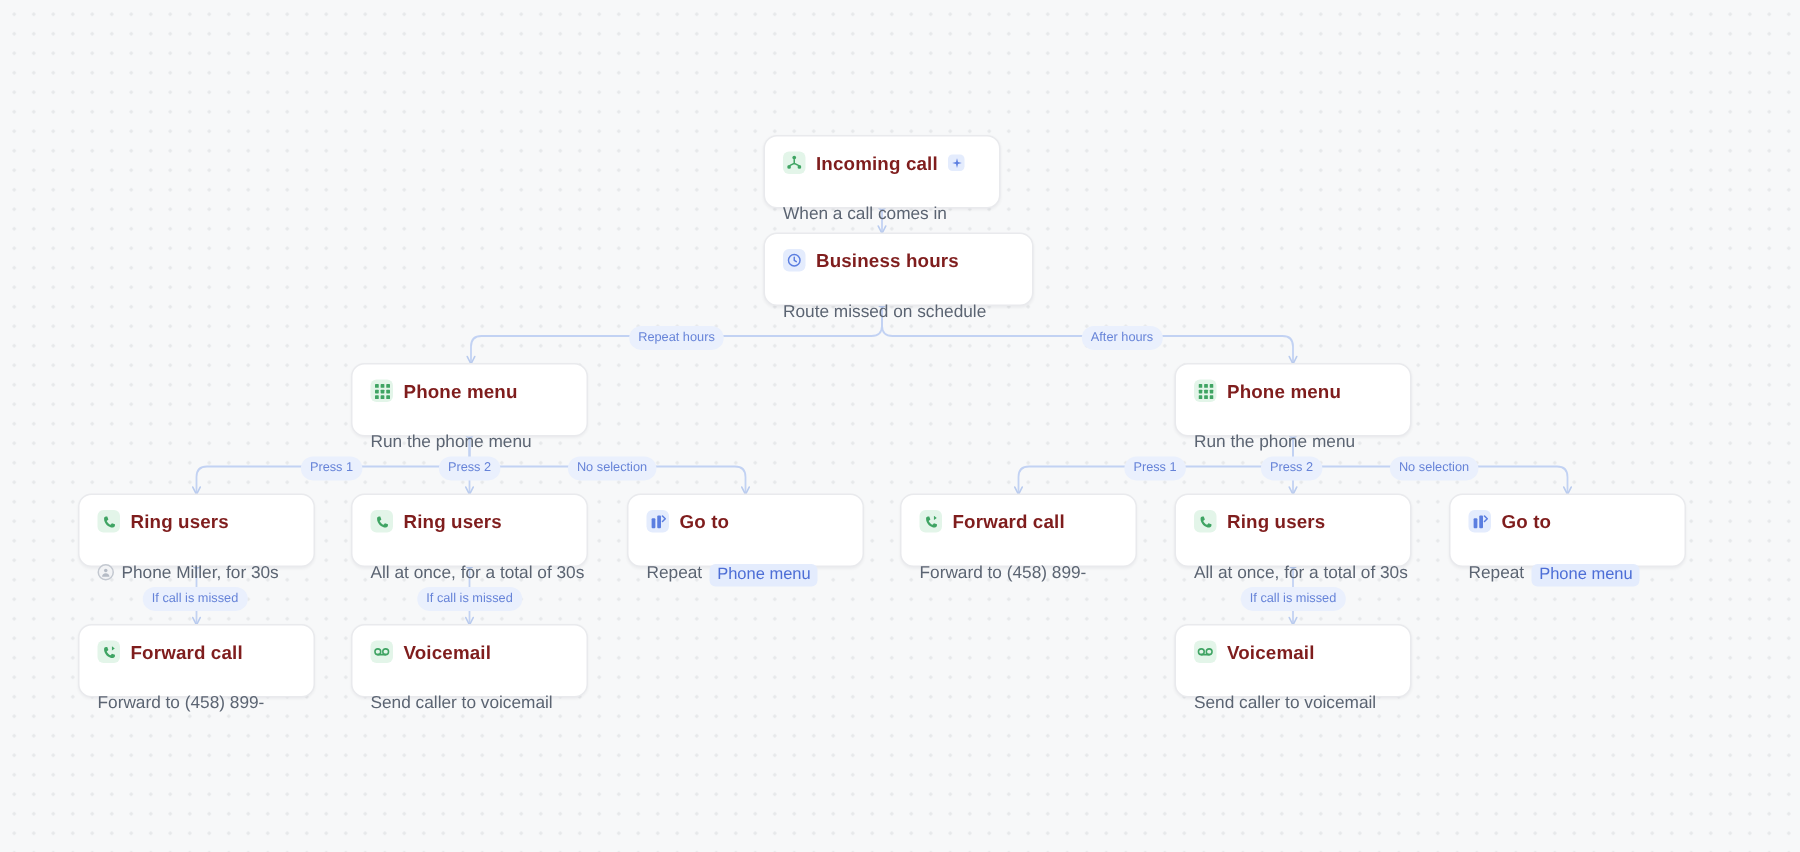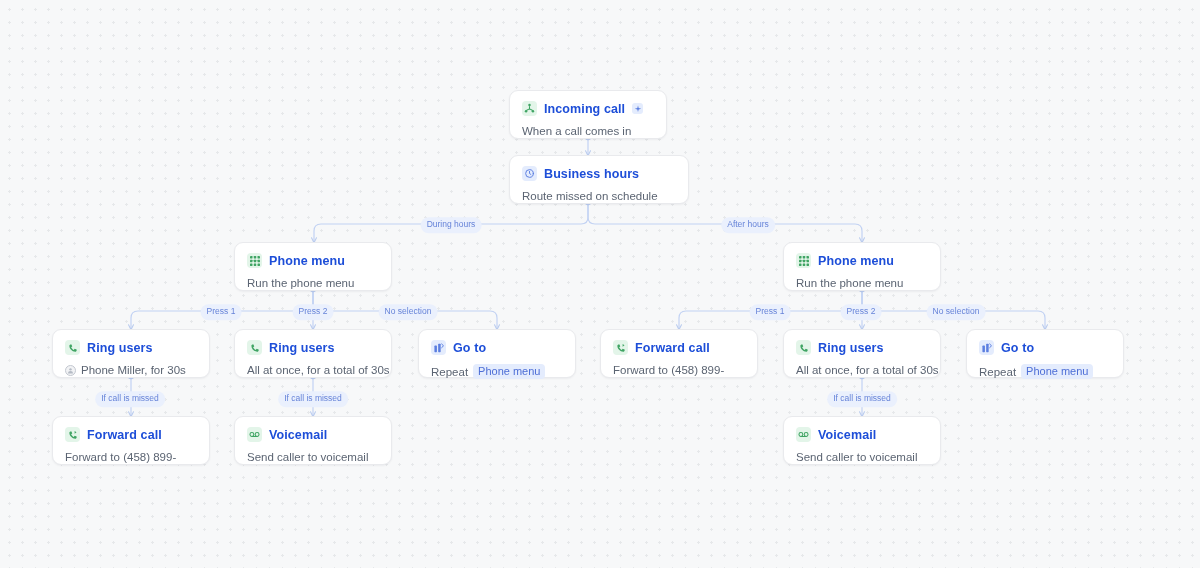--- a/index.html
+++ b/index.html
@@ -33,30 +33,30 @@
   }
   .node-head {
     display: flex;
     align-items: center;
     gap: 7px;
     height: 17px;
   }
   .node-title {
     font-size: 12.5px;
     font-weight: bold;
-    color: #1d4ed8;
+    color: #7f1d1d;
     letter-spacing: 0.1px;
     white-space: nowrap;
   }
   .node-sub {
-    margin-top: 8px;
+    margin-top: 20px;
     font-size: 11.5px;
     color: #5b6472;
     display: flex;
-    align-items: center;
+    align-items: flex-start;
     gap: 5px;
     white-space: nowrap;
   }
 
   
   .ic {
     width: 15px; height: 15px;
     border-radius: 4px;
     display: flex; align-items: center; justify-content: center;
     flex: 0 0 auto;
@@ -366,21 +366,21 @@
           <path d="M4.2 10.8 L11.8 10.8" stroke-linecap="round"></path>
         </svg>
       </span>
       <span class="node-title">Voicemail</span>
     </div>
     <div class="node-sub">
       <span>Send caller to voicemail</span>
     </div>
   </div>
 
-  <div class="edge-label" style="left:451px;top:225px">During hours</div>
+  <div class="edge-label" style="left:451px;top:225px">Repeat hours</div>
   <div class="edge-label" style="left:748px;top:225px">After hours</div>
   <div class="edge-label" style="left:221px;top:312px">Press 1</div>
   <div class="edge-label" style="left:313px;top:312px">Press 2</div>
   <div class="edge-label" style="left:408px;top:312px">No selection</div>
   <div class="edge-label" style="left:770px;top:312px">Press 1</div>
   <div class="edge-label" style="left:861px;top:312px">Press 2</div>
   <div class="edge-label" style="left:956px;top:312px">No selection</div>
   <div class="edge-label" style="left:130px;top:399px">If call is missed</div>
   <div class="edge-label" style="left:313px;top:399px">If call is missed</div>
   <div class="edge-label" style="left:862px;top:399px">If call is missed</div>

